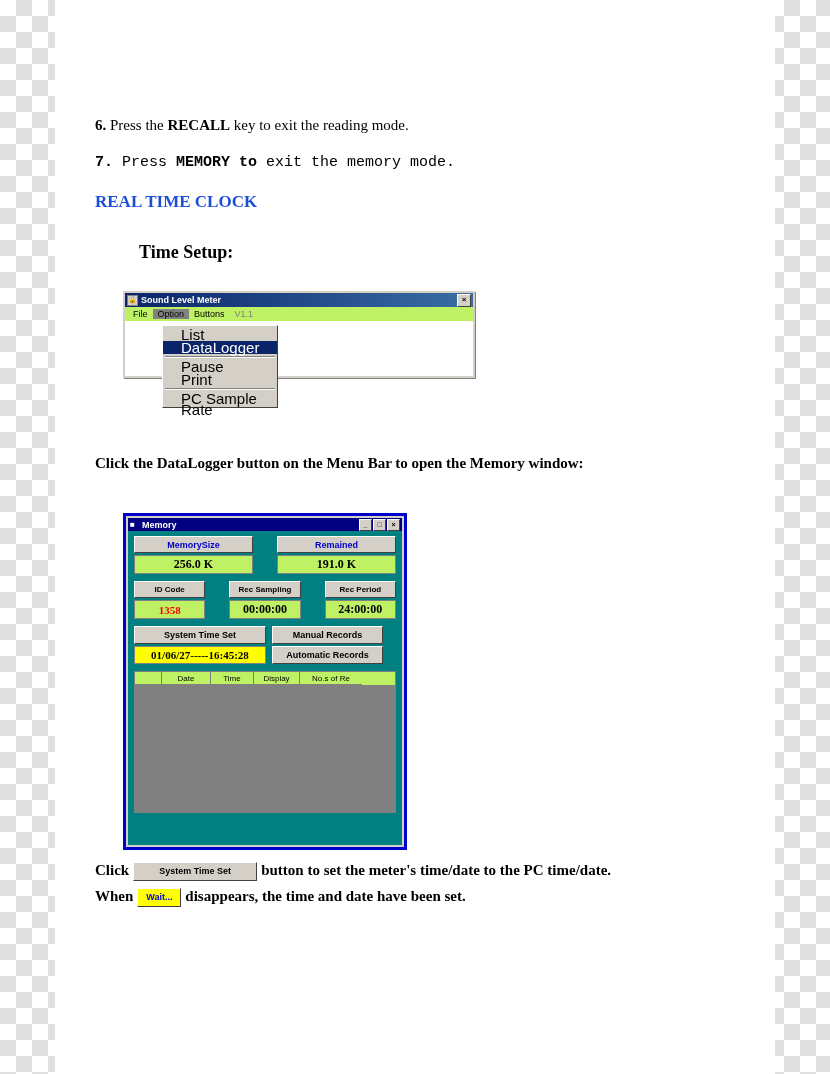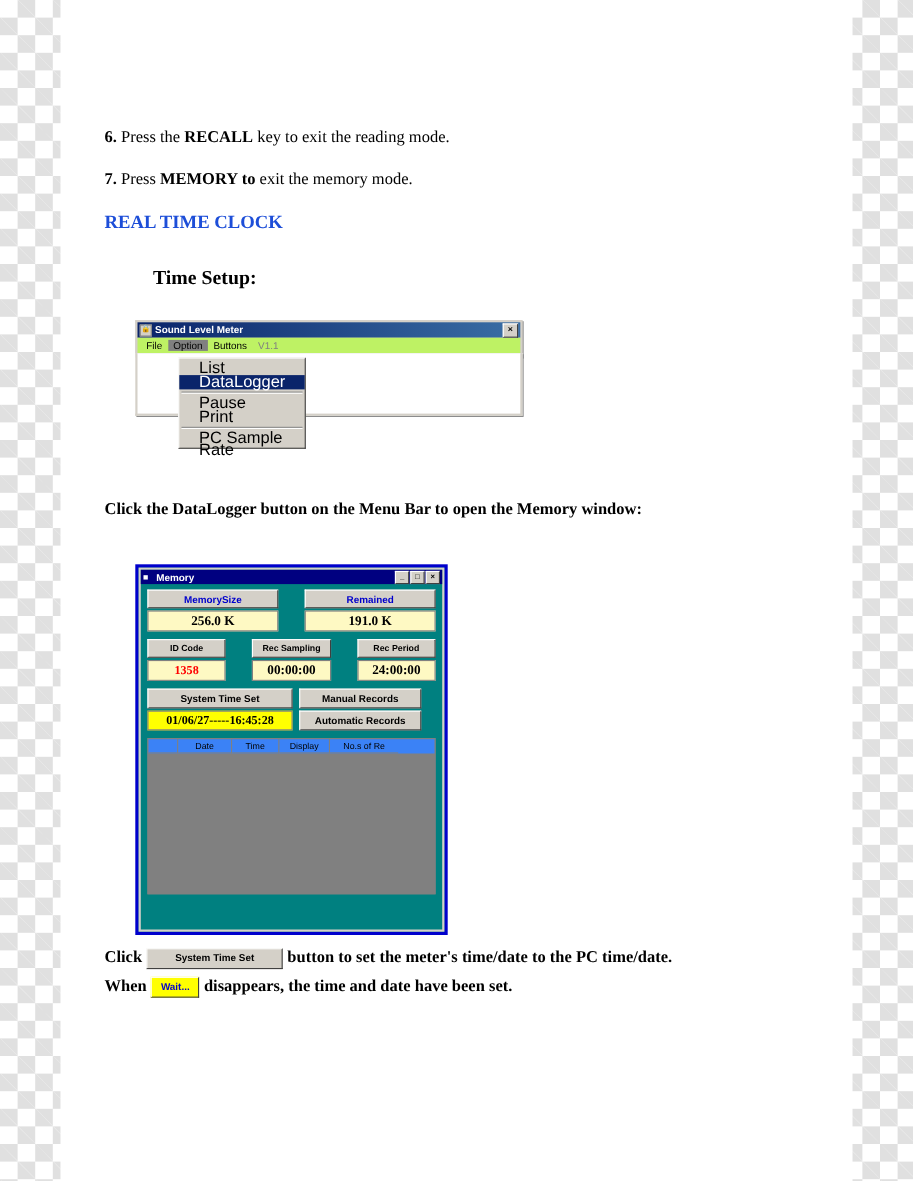--- a/index.html
+++ b/index.html
@@ -19,21 +19,21 @@
     position:absolute;
     left:55px; top:0; width:720px; height:1074px;
     background:#ffffff;
   }
   .doc { position:absolute; left:40px; top:0; width:640px; }
 
   .para { font-size:15px; color:#000; margin:0 0 0 0; line-height:1.2; }
   .b { font-weight:bold; }
 
   .l6 { position:absolute; left:40px; top:116px; }
-  .l7 { position:absolute; left:40px; top:154px; }
+  .l7 { position:absolute; left:40px; top:154px;font-family:Liberation Mono, monospace; }
   .rtc {
     position:absolute; left:40px; top:192px;
     font-size:17px; font-weight:bold; color:#1d4ed8;
     font-family:"Liberation Serif", serif;
   }
   .timesetup {
     position:absolute; left:40px; top:242px;
     font-size:18px; font-weight:bold; color:#000;margin-left:44px;
   }
   .clicktext {
@@ -119,21 +119,21 @@
 
   .row { display:flex; gap:24px; margin-bottom:2px; }
   .lbl-btn {
     flex:1; height:15px; background:#d4d0c8;
     border:1px solid #ffffff; border-right-color:#404040; border-bottom-color:#404040;
     display:flex; align-items:center; justify-content:center;
     font-size:9px; font-weight:bold; color:#0000cc;
   }
   .lbl-btn.blk { color:#000000; }
   .val-yellow {
-    flex:1; height:17px; background:#fef9c3; border:1px solid #808080;
+    flex:1; height:17px; background:#bef264; border:1px solid #808080;
     display:flex; align-items:center; justify-content:center;
     font-size:12px; font-weight:bold; color:#000000;
     font-family:"Liberation Serif", serif;
   }
   .val-yellow.red { color:#ff0000; font-size:11px; }
   .row3 .lbl-btn { font-size:8px; }
   .row-gap { margin-bottom:7px; }
 
   .sts-row { display:flex; gap:6px; margin-bottom:2px; }
   .sts-btn {
@@ -148,21 +148,21 @@
     width:130px; height:16px; background:#ffff00; border:1px solid #808080;
     display:flex; align-items:center; justify-content:center;
     font-size:11px; font-weight:bold; color:#000;
     font-family:"Liberation Serif", serif;
   }
 
   .mem-table {
     margin-top:7px; height:140px; background:#808080;
     border:1px solid #808080;
   }
-  .mem-thead { display:flex; height:13px; background:#3b82f6; }
+  .mem-thead { display:flex; height:13px; background:#bef264; }
   .mem-thead div {
     border-right:1px solid #808080; border-bottom:1px solid #808080;
     font-size:8px; color:#000; display:flex; align-items:center; justify-content:center;
   }
   .th0 { width:26px; }
   .th1 { width:48px; }
   .th2 { width:42px; }
   .th3 { width:45px; }
   .th4 { width:62px; border-right:none !important; }
 

